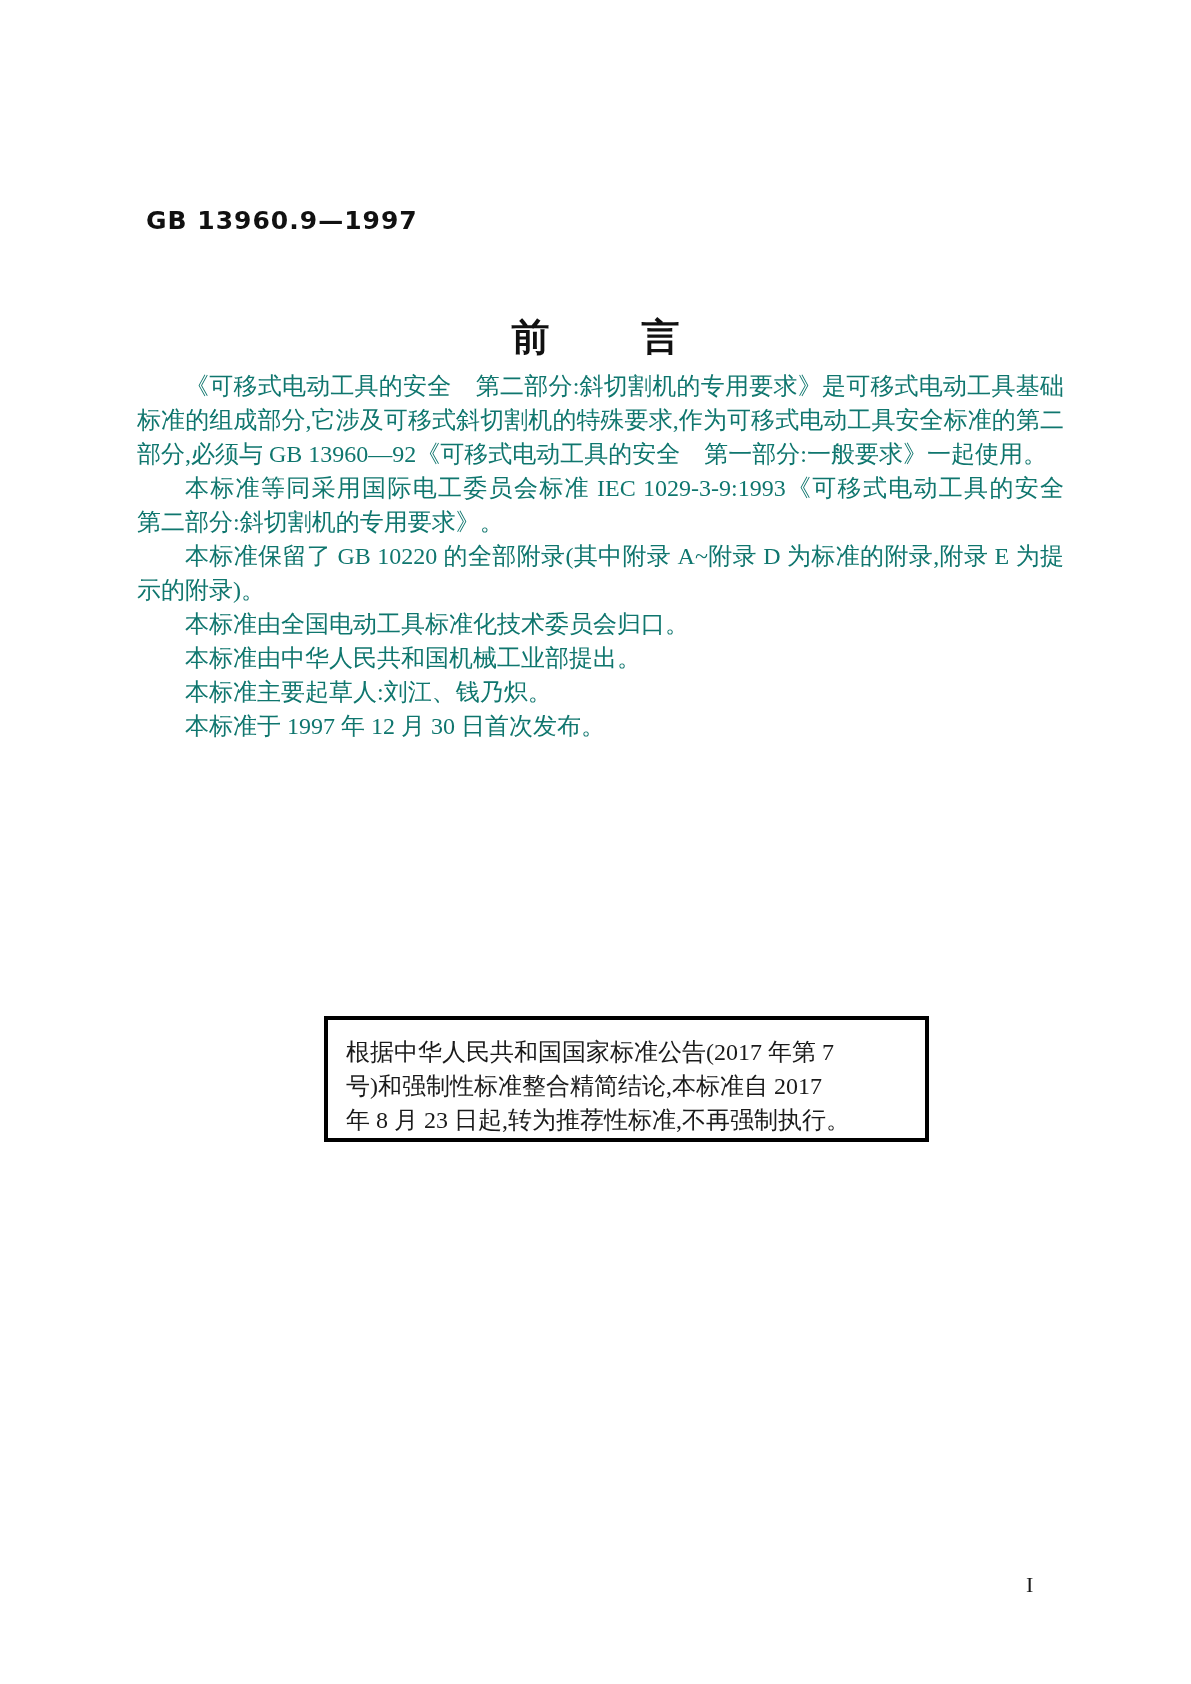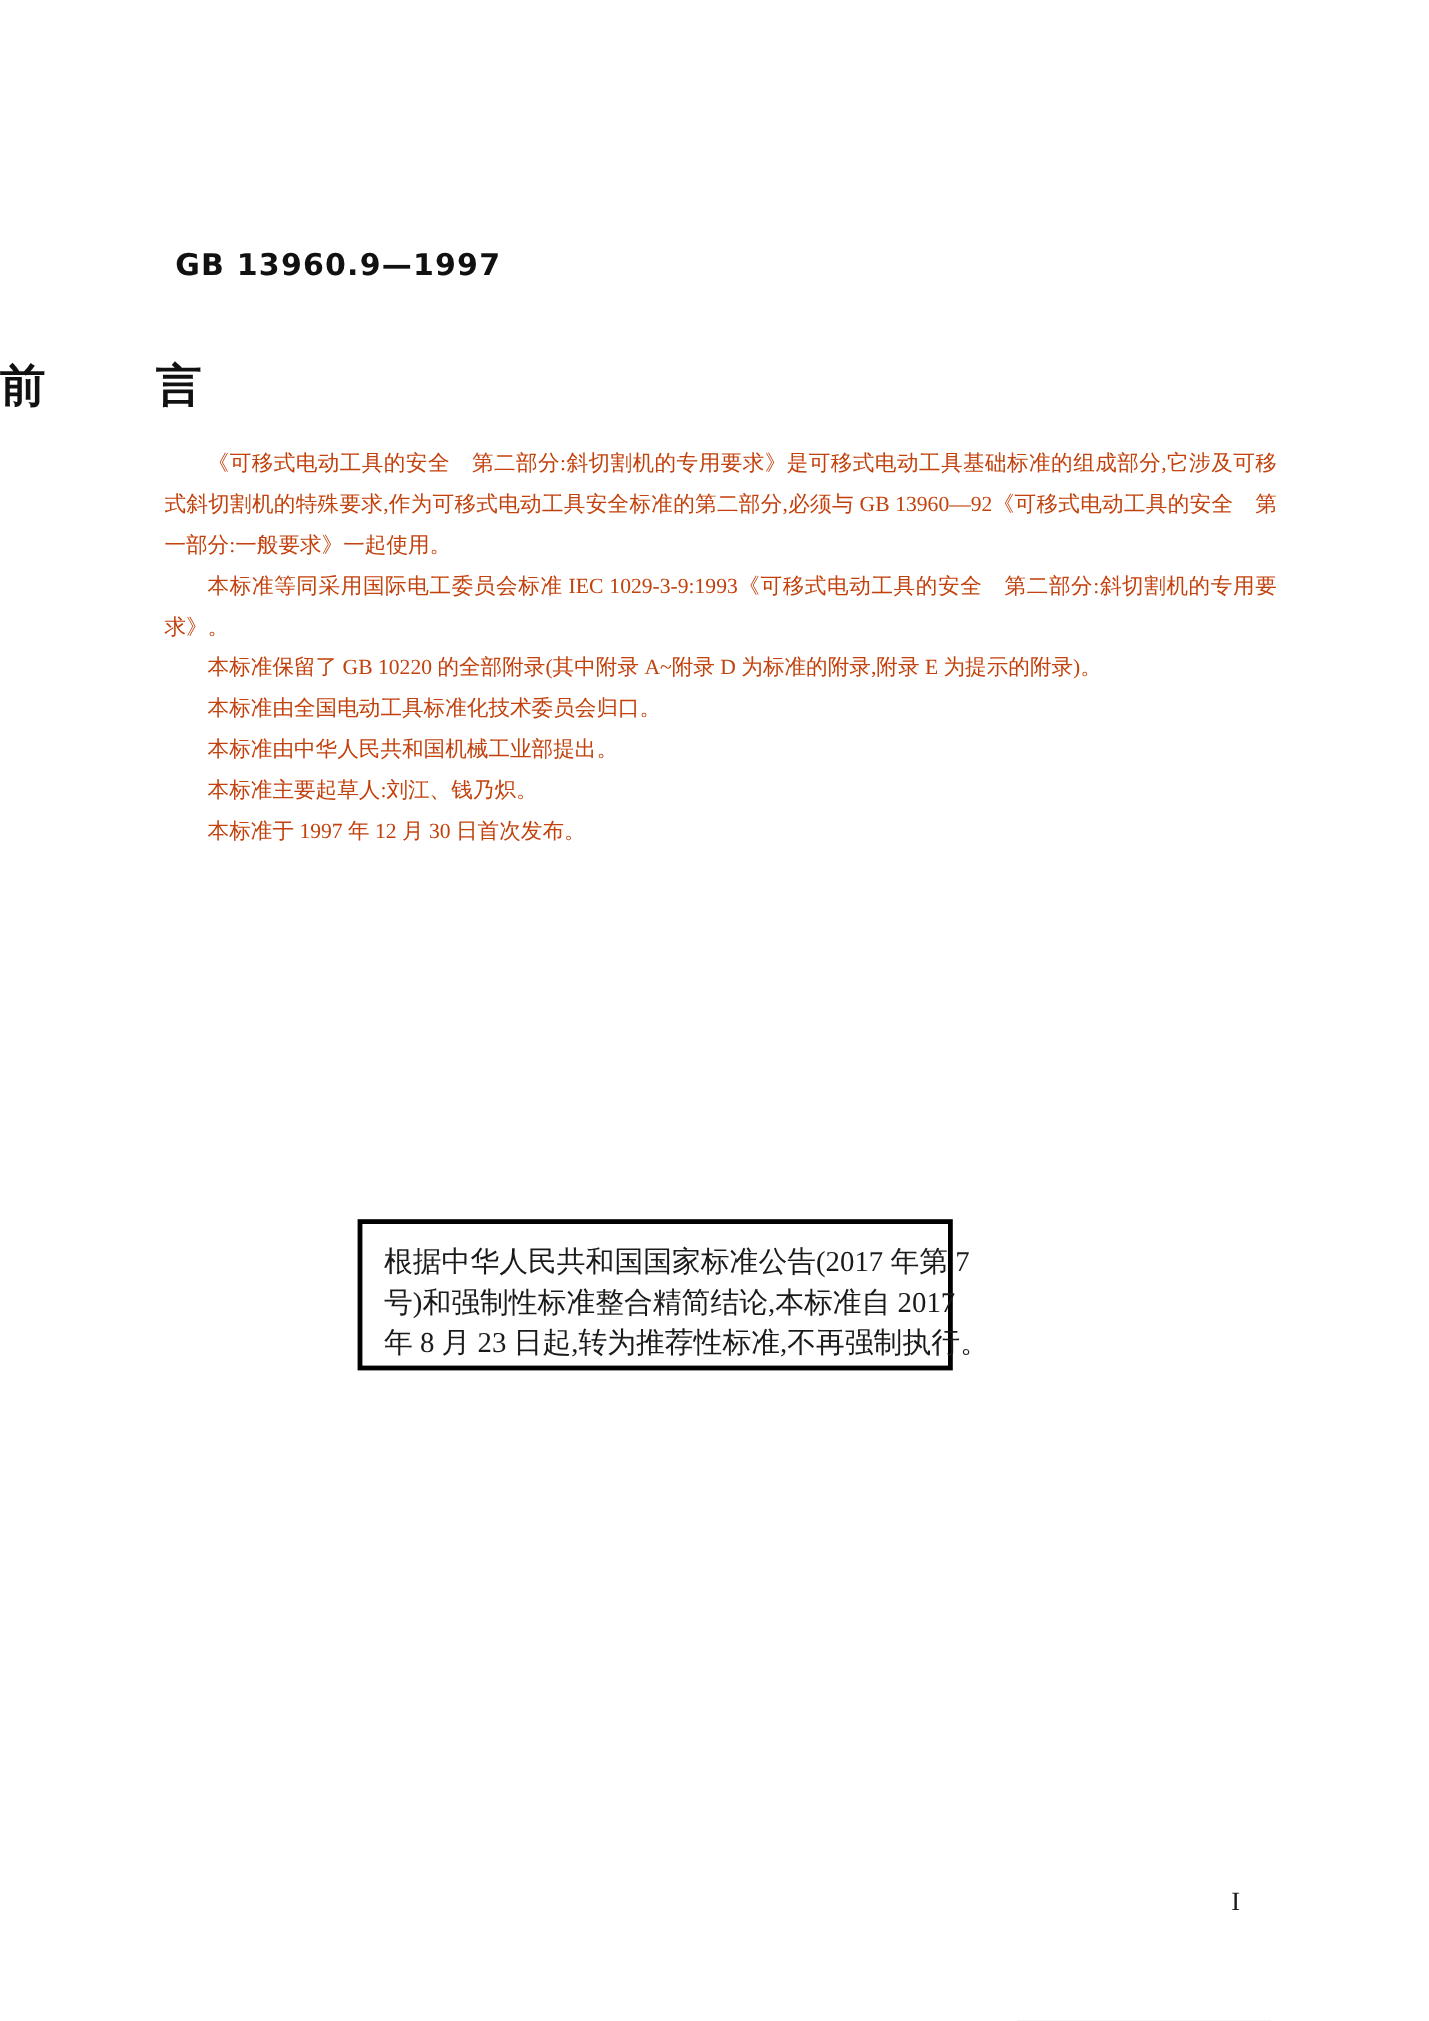--- a/index.html
+++ b/index.html
@@ -26,50 +26,50 @@
     font-size: 25px;
     letter-spacing: 1px;
     color: #111;
     white-space: nowrap;
   }
   .page-title {
     position: absolute;
     left: 0;
     right: 0;
     top: 296px;
-    margin: 0;
-    text-align: left;
+    margin: 16px;
+    text-align: center;
     font-size: 38px;
     font-weight: bold;
     color: #111;
     letter-spacing: 0;
   }
   .page-title .title-gap {
     display: inline-block;
     width: 92px;
   }
   .foreword {
     position: absolute;
     left: 137px;
     top: 369px;
     width: 927px;
   }
   .foreword p {
     margin: 0;
     text-indent: 2em;
     text-align: justify;
-    font-size: 18px;
+    font-size: 24px;
     line-height: 34px;
-    color: #c2410c;
+    color: #0f766e;
   }
   .notice-box {
     position: absolute;
-    left: 298px;
+    left: 324px;
     top: 1016px;
-    width: 496px;
+    width: 605px;
     height: 126px;
     box-sizing: border-box;
     border: 4px solid #000;
     padding: 15px 14px 0 18px;
     background: #fff;
   }
   .notice-box .notice-line {
     font-size: 24px;
     line-height: 34px;
     color: #1a1a1a;

